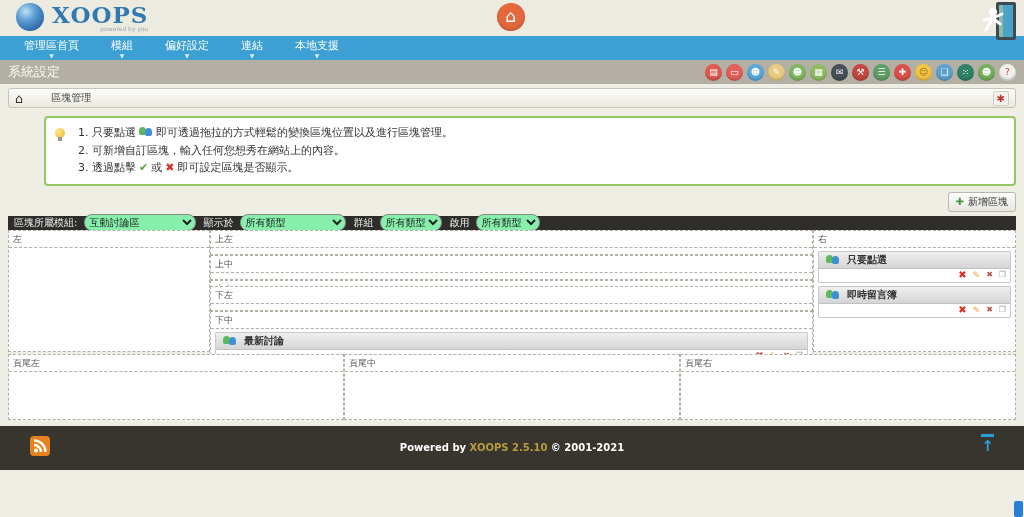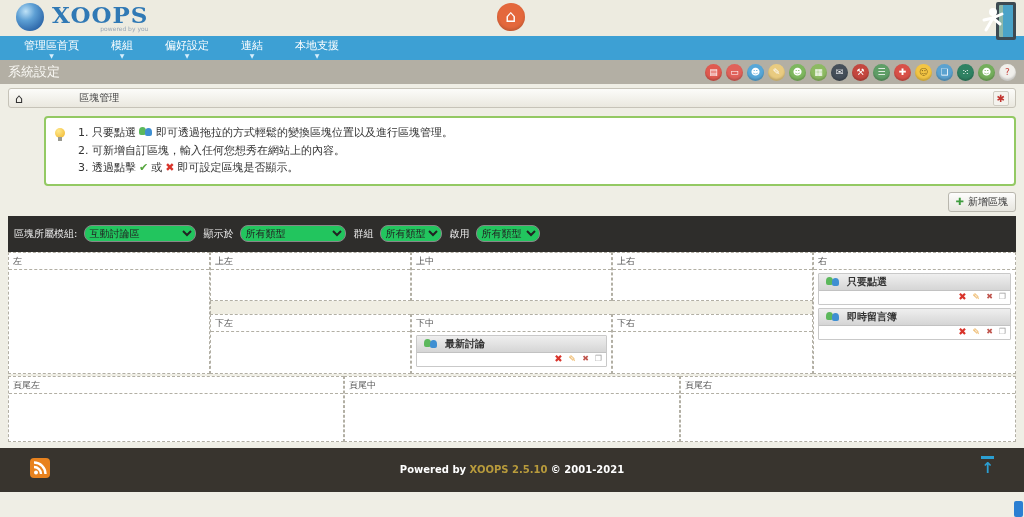--- a/index.html
+++ b/index.html
@@ -28,21 +28,21 @@
   .page-title { color:#faf9f5; font-size:13px; }
   .quick-icons { margin-left:auto; display:flex; gap:4px; align-items:center; }
   .qicon { width:17px; height:17px; border-radius:50%; color:#fff; font-size:9px; line-height:17px;
     text-align:center; cursor:pointer; box-shadow:inset 0 -2px 2px rgba(0,0,0,.18); }
 
   
   .content { padding:4px 8px 0 8px; }
   .breadcrumb { height:20px; background:linear-gradient(#fcfcfa,#eae8df); border:1px solid #c6c3b8;
     border-radius:3px; display:flex; align-items:center; padding:0 6px; font-size:10px; color:#444; }
   .bc-home { font-size:13px; color:#333; margin-right:28px; cursor:pointer; }
-  .bc-label { cursor:pointer;margin-left:28px; }
+  .bc-label { cursor:pointer; }
   .bc-spinner { margin-left:auto; font-size:10px; color:#c23530; background:#f4f3ee; border:1px solid #cfccc2;
     border-radius:2px; padding:0 3px; line-height:13px; cursor:pointer; }
 
   .help-box { margin:8px 0 0 36px; border:2px solid #93c963; border-radius:4px; background:#fff;
     padding:6px 10px 7px 32px; position:relative; font-size:11px; color:#333; line-height:1.6; }
   .bulb { position:absolute; left:9px; top:10px; width:10px; height:10px; border-radius:50%;
     background:radial-gradient(circle at 35% 30%, #ffe98c, #f0b429); }
   .bulb::after { content:""; position:absolute; left:3px; top:9px; width:4px; height:4px; background:#9a9a90; }
   .ppl { position:relative; display:inline-block; width:14px; height:11px; margin:0 3px; vertical-align:-1px; }
   .ppl i { position:absolute; width:7px; height:8px; border-radius:50% 50% 2px 2px; }
@@ -50,33 +50,33 @@
   .ppl .pb { left:6px; top:2px; background:#3f8fd2; }
   .chk { color:#56a63e; font-weight:bold; margin:0 3px; }
   .crx { color:#d9342b; font-weight:bold; margin:0 3px; }
 
   .add-row { display:flex; justify-content:flex-end; margin:6px 0 4px 0; }
   .add-btn { font-size:10px; padding:2px 7px; border:1px solid #b9b7ae; border-radius:3px;
     background:linear-gradient(#fdfdfc,#e7e6df); color:#333; display:flex; align-items:center; gap:4px; cursor:pointer; }
   .add-btn .plus { color:#3f9c3f; font-weight:bold; font-size:10px; }
 
   .filter-bar { background:#2e2d2b; display:flex; align-items:center; gap:7px; padding:3px 6px;
-    color:#eee; font-size:10px; height:36px; }
-  .filter-bar select { font-size:10px; height:17px; background:#22c55e; border:1px solid #888; border-radius:8px; color:#222; }
+    color:#eee; font-size:10px; height:14px; }
+  .filter-bar select { font-size:10px; height:17px; background:#86efac; border:1px solid #888; border-radius:8px; color:#222; }
   .sel-module { width:112px; } .sel-visible { width:106px; } .sel-group { width:62px; } .sel-enabled { width:64px; }
 
   
   .grid { display:flex; align-items:stretch; height:122px; }
   .zone { background:#fff; border:1px dashed #b2afa4; display:flex; flex-direction:column; }
   .zone-label { font-size:9px; color:#555; padding:2px 4px 1px 4px; border-bottom:1px dashed #b2afa4; min-height:14px; }
   .zone-body { flex:1; padding:3px 4px; overflow:hidden; }
   .z-left { width:202px; }
   .z-right { width:203px; }
   .center-col { flex:1; display:flex; flex-direction:column; }
-  .row { display:flex; }
+  .row { display:flex;flex-direction:column; }
   .row .zone { flex:1; }
   .top-row { height:56px; }
   .mid-strip { height:14px; background:#f0eee3; border-left:1px dashed #b2afa4; border-right:1px dashed #b2afa4; }
   .bottom-row { flex:1; }
 
   .block { border:1px solid #c9c9c9; background:#fff; margin-bottom:3px; border-radius:1px; }
   .block-head { background:linear-gradient(#efefef,#d5d5d5); border-bottom:1px solid #c2c2c2;
     padding:1px 4px; font-size:10px; font-weight:bold; color:#333; display:flex; align-items:center; gap:4px; cursor:move; }
   .block-acts { display:flex; justify-content:flex-end; gap:6px; padding:1px 4px 2px 4px; }
   .act { cursor:pointer; line-height:10px; }

